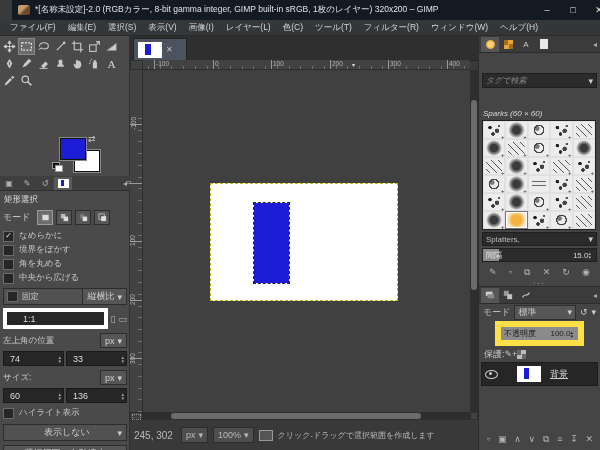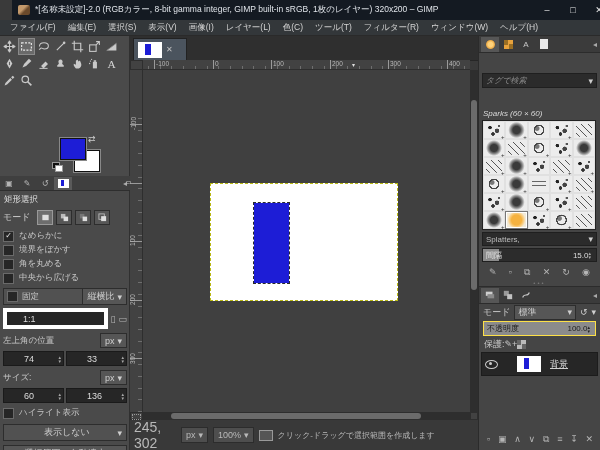--- a/index.html
+++ b/index.html
@@ -50,21 +50,21 @@
   .fixedrow .chk{margin-left:3px;}
   .fixedrow .chklabel{margin-left:4px;flex:1;}
   .dropbtn{display:flex;align-items:center;gap:3px;background:#565656;border-left:1px solid #2d2d2d;height:100%;padding:0 4px;}
   .entryrow{display:flex;align-items:center;gap:3px;margin:3px 0;}
   .entry{flex:1;background:#262626;border:4px solid #ffffff;color:#ddd;height:13px;display:flex;align-items:center;padding:0 16px;}
   .miniico{color:#b5b5b5;font-size:9px;}
   .labelrow{display:flex;align-items:center;justify-content:space-between;margin-top:4px;}
   .unitdrop{display:flex;align-items:center;gap:3px;background:#565656;border:1px solid #2d2d2d;height:13px;padding:0 4px;}
   .spinpair{display:flex;gap:2px;margin:3px 0;}
   .spin{flex:1;display:flex;background:#262626;border:1px solid #1a1a1a;height:13px;align-items:center;}
-  .spin .val{flex:1;padding-left:20px;color:#ddd;}
+  .spin .val{flex:1;padding-left:6px;color:#ddd;}
   .spincol{display:flex;flex-direction:column;justify-content:center;font-size:5px;line-height:4px;color:#aaa;padding-right:2px;text-align:center;}
   .widedrop{display:flex;align-items:center;background:#515151;border:1px solid #2d2d2d;height:15px;margin:4px 0;padding:0 4px;}
   .widedrop span:first-child{flex:1;margin-left:36px;}
   .tobtn{background:#565656;border:1px solid #2d2d2d;height:15px;display:flex;align-items:center;justify-content:center;margin:3px 0;color:#ccc;}
   
   .canvascol{position:absolute;left:130px;top:36px;width:348px;height:414px;background:#393939;}
   .imgtabs{position:absolute;left:0;top:0;width:348px;height:24px;background:#2f2f2f;border-bottom:1px solid #262626;}
   .imgtab{position:absolute;left:3px;top:2px;width:54px;height:22px;background:#4b545e;display:flex;align-items:center;gap:4px;padding:0 4px;box-sizing:border-box;border:1px solid #222;border-bottom:none;}
   .imgtab .thumb{width:24px;height:16px;background:#fff;position:relative;}
   .imgtab .thumb i{position:absolute;left:7px;top:2px;width:6px;height:11px;background:#1d1dd6;}
@@ -83,21 +83,21 @@
   .image{position:absolute;left:67px;top:113px;width:188px;height:118px;background:#ffffff;border:1px dashed #b9b915;box-sizing:border-box;}
   .selrect{position:absolute;left:43px;top:19px;width:35px;height:80px;background:#1d1dd6;outline:1px dashed rgba(20,20,20,0.9);}
   .vscroll{position:absolute;left:340px;top:34px;width:8px;height:342px;background:#2e2e2e;}
   .vscroll .vthumb{position:absolute;left:1px;top:30px;width:6px;height:190px;background:#6b6b6b;border-radius:3px;}
   .hscroll{position:absolute;left:13px;top:376px;width:327px;height:8px;background:#2e2e2e;}
   .hscroll .hthumb{position:absolute;top:1px;left:28px;width:250px;height:6px;background:#6b6b6b;border-radius:3px;}
   .qmask{position:absolute;left:0;top:376px;width:13px;height:8px;background:#424242;border:1px solid #2e2e2e;box-sizing:border-box;}
   .qmask i{display:block;margin:1px auto;width:7px;height:4px;border:1px dotted #999;}
   .navbtn{position:absolute;left:340px;top:376px;width:8px;height:8px;background:#424242;border:1px solid #2e2e2e;box-sizing:border-box;}
   .statusbar{position:absolute;left:0;top:387px;width:348px;height:24px;display:flex;align-items:center;gap:5px;padding:0 4px;box-sizing:border-box;color:#b9b9b9;}
-  .coords{width:42px;font-size:14px;}
+  .coords{width:42px;font-size:10px;}
   .sb-drop{display:flex;align-items:center;gap:3px;background:#4e4e4e;border:1px solid #2c2c2c;height:14px;padding:0 4px;}
   .sb-ico{width:12px;height:9px;border:1px solid #999;background:#555;}
   .sb-msg{font-size:8px;white-space:nowrap;overflow:hidden;}
   
   .rightdock{position:absolute;left:478px;top:36px;width:122px;height:414px;background:#454545;border-left:1px solid #2b2b2b;box-sizing:border-box;}
   .rtabs{display:flex;align-items:center;height:16px;background:#3b3b3b;border-bottom:1px solid #2c2c2c;padding-left:2px;}
   .rtab{width:18px;height:15px;display:flex;align-items:center;justify-content:center;font-size:8px;color:#c7c7c7;}
   .rtab.sel{background:#565656;}
   .ico-brushdot{width:9px;height:9px;border-radius:50%;background:radial-gradient(circle,#ffd27a 0 35%,#e8a33d 70%,transparent 75%);}
   .ico-pattern{width:9px;height:9px;background:conic-gradient(#e8a33d 25%,#9c6f23 0 50%,#e8a33d 0 75%,#9c6f23 0);}
@@ -119,21 +119,21 @@
   .spacingrow{display:flex;align-items:center;height:12px;margin:2px 3px;background:linear-gradient(90deg,#8b8b8b 0 14%,#2c2c2c 14%);border:1px solid #1f1f1f;padding:0 3px;}
   .spacingrow .sl{flex:1;color:#e3e3e3;font-size:8px;}
   .spacingrow .sv{color:#ddd;font-size:8px;}
   .bbuttons{display:flex;align-items:center;justify-content:space-around;height:16px;padding:0 4px;}
   .splitter{height:6px;display:flex;align-items:center;justify-content:center;color:#777;font-size:6px;letter-spacing:2px;}
   .ltabs{display:flex;align-items:center;height:16px;background:#3b3b3b;border-top:1px solid #2c2c2c;border-bottom:1px solid #2c2c2c;padding-left:2px;}
   .moderow2{display:flex;align-items:center;height:16px;padding:0 4px;gap:4px;}
   .moderow2 .mlabel{color:#c8c8c8;}
   .mdrop{flex:1;display:flex;align-items:center;background:#565656;border:1px solid #2d2d2d;height:13px;padding:0 3px;}
   .mdrop span:first-child{flex:1;}
-  .opacityrow{display:flex;align-items:center;height:13px;margin:1px 4px;background:#8b8b8b;border:1px solid #fde047;padding:0 3px;color:#1c1c1c;}
+  .opacityrow{display:flex;align-items:center;height:13px;margin:1px 16px;background:#8b8b8b;border:6px solid #fde047;padding:0 3px;color:#1c1c1c;}
   .opacityrow .ol{flex:1;font-size:8px;}
   .opacityrow .ov{font-size:8px;}
   .lockrow{display:flex;align-items:center;height:14px;padding:0 5px;color:#c8c8c8;}
   .checker{width:9px;height:9px;background:conic-gradient(#bbb 25%,#666 0 50%,#bbb 0 75%,#666 0);}
   .layerrow{display:flex;align-items:center;gap:9px;height:22px;margin:1px 2px;background:#262626;border:1px solid #1c1c1c;padding:0 3px;text-decoration:underline;}
   .eye{width:11px;height:7px;border:1px solid #ccc;border-radius:50%;position:relative;}
   .eye i{position:absolute;left:3px;top:1px;width:3px;height:3px;background:#ccc;border-radius:50%;}
   .lthumb{width:24px;height:16px;background:#fff;position:relative;margin-left:10px;}
   .lthumb i{position:absolute;left:7px;top:2px;width:5px;height:11px;background:#1d1dd6;}
   .lname{color:#dcdcdc;}

